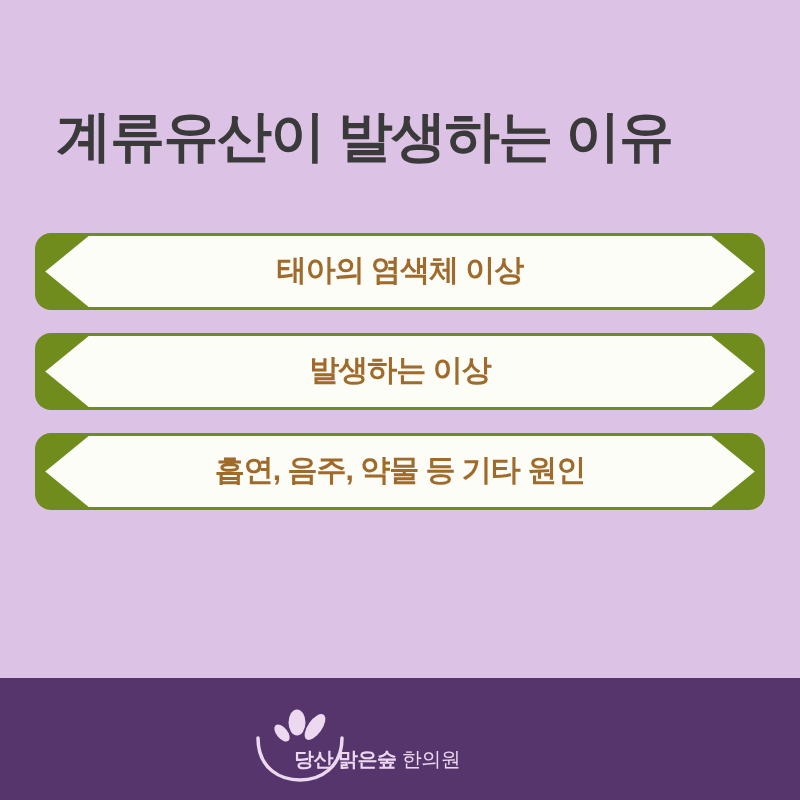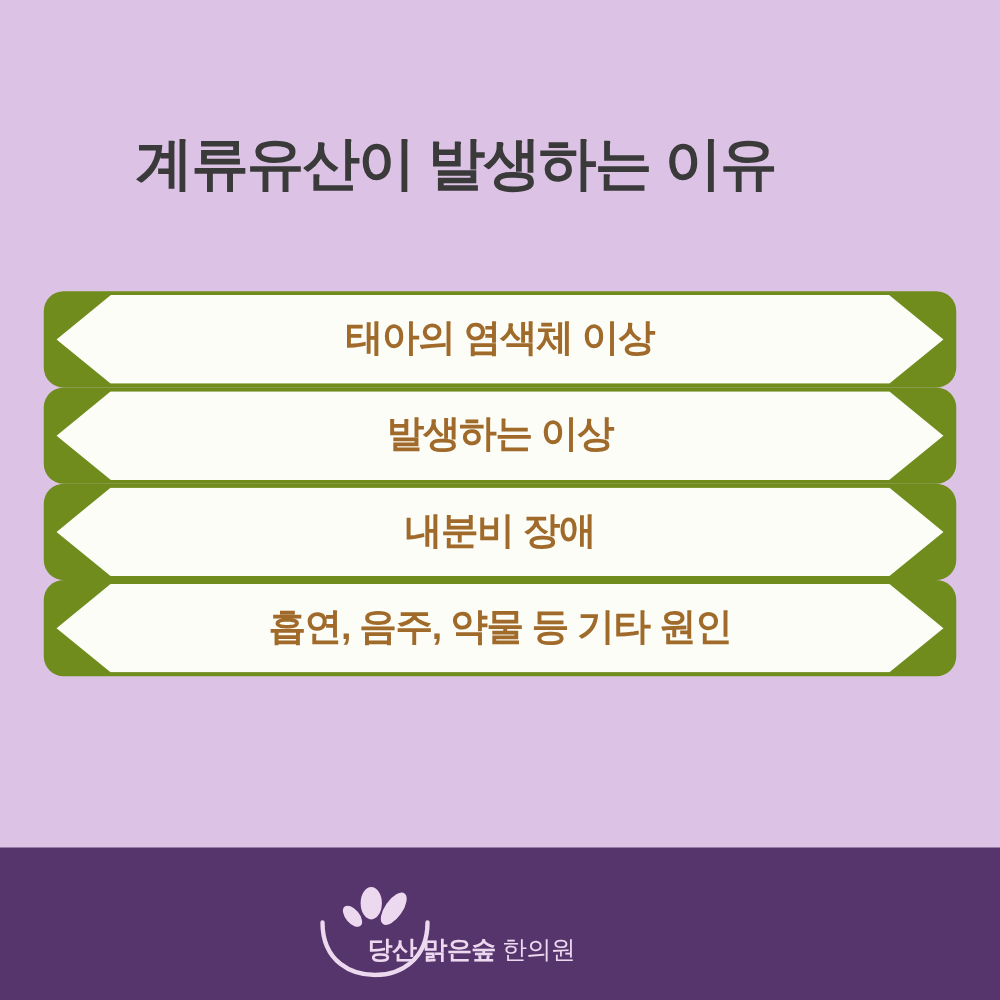--- a/index.html
+++ b/index.html
@@ -32,40 +32,41 @@
     background: #56356d;
   }
 
   
   #title {
     position: absolute;
     top: 103px;
     left: 0;
     width: 729px;
     text-align: center;
-    font-size: 46px;
+    font-size: 55px;
     font-weight: bold;
     letter-spacing: -1.5px;
     color: #3a3a3a;
     line-height: 1.2;
     white-space: nowrap;
   }
 
   
   #banner-list {
     position: absolute;
     top: 233px;
     left: 35px;
     width: 730px;
   }
 
   .banner {
     position: relative;
     width: 730px;
     height: 77px;
+    margin-bottom: 23px;
   }
 
   .banner-green {
     position: absolute;
     inset: 0;
     background: #6f8c1d;
     border-radius: 16px;
   }
 
   .banner-inner {
@@ -161,25 +162,20 @@
       <div class="banner-inner"></div>
       <div class="banner-label">태아의 염색체 이상</div>
     </div>
 
     <div class="banner">
       <div class="banner-green"></div>
       <div class="banner-inner"></div>
       <div class="banner-label">발생하는 이상</div>
     </div>
 
-    <div class="banner">
-      <div class="banner-green"></div>
-      <div class="banner-inner"></div>
-      <div class="banner-label">내분비 장애</div>
-    </div>
 
     <div class="banner">
       <div class="banner-green"></div>
       <div class="banner-inner"></div>
       <div class="banner-label">흡연, 음주, 약물 등 기타 원인</div>
     </div>
 
 
   </div>
 

